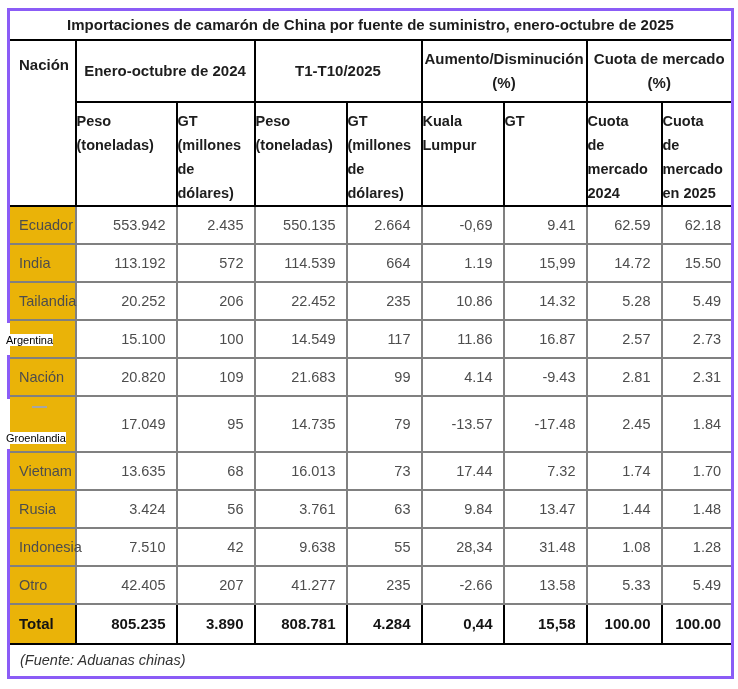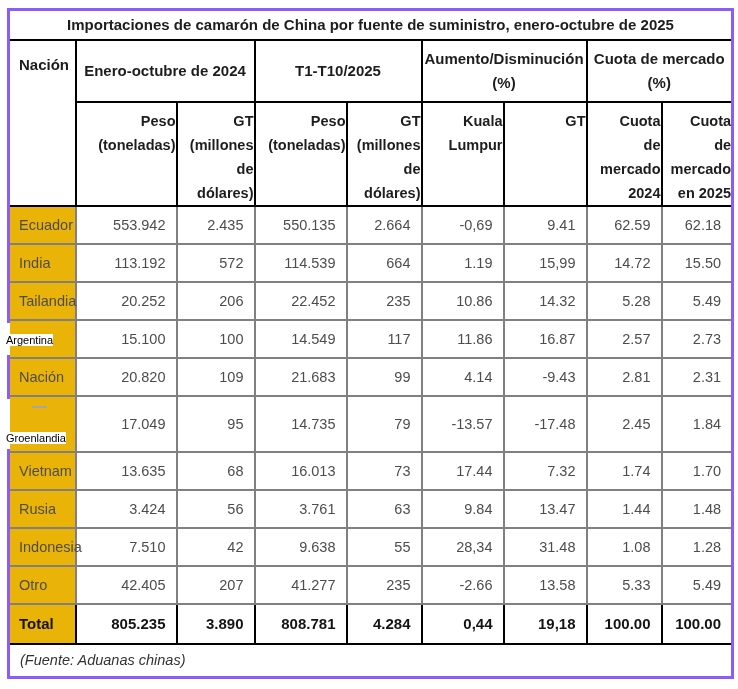--- a/index.html
+++ b/index.html
@@ -17,21 +17,21 @@
     overflow:visible;
     padding:0;
   }
   thead th{border-color:#000000;color:#1d1d1d;font-weight:bold;background:#fff;}
   tr.title-row{height:30px;}
   th.title{font-size:15px;text-align:center;vertical-align:middle;padding:2px 4px;}
   tr.hrow1{height:62px;}
   tr.hrow2{height:103px;}
   th.nacion{vertical-align:top;text-align:left;padding:15px 0 0 9px;font-size:15px;}
   th.grp{vertical-align:middle;text-align:center;font-size:15px;line-height:24px;white-space:pre-line;}
-  th.sub{vertical-align:top;text-align:right;font-size:14.5px;line-height:24px;padding-top:6px;white-space:pre-line;}
+  th.sub{vertical-align:top;text-align:left;font-size:14.5px;line-height:24px;padding-top:6px;white-space:pre-line;}
   tbody tr.drow{height:38px;}
   tbody tr.tall{height:56px;}
   td.name{
     text-align:left;vertical-align:middle;padding-left:9px;
     font-size:14.5px;color:#4d4d4d;background:#eab308;
   }
   td.val{
     text-align:right;vertical-align:middle;padding-right:10px;
     font-size:14.5px;color:#4d4d4d;background:#fff;
   }
@@ -226,21 +226,21 @@
   </tr>
       </tbody>
     <tfoot>
       <tr class="total-row">
         <td class="name">Total</td>
         <td class="val">805.235</td>
         <td class="val">3.890</td>
         <td class="val">808.781</td>
         <td class="val">4.284</td>
         <td class="val">0,44</td>
-        <td class="val">19,18</td>
+        <td class="val">15,58</td>
         <td class="val">100.00</td>
         <td class="val">100.00</td>
       </tr>
       <tr class="source-row">
         <td class="source" colspan="9">(Fuente: Aduanas chinas)</td>
       </tr>
     </tfoot>
   </table>
 </div>
 

